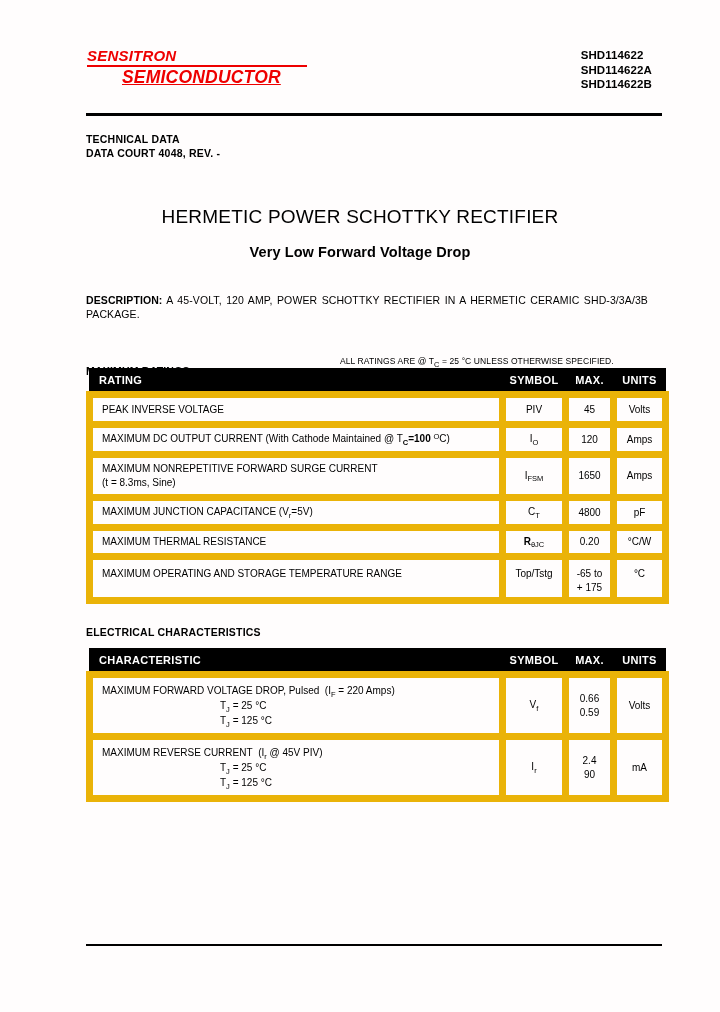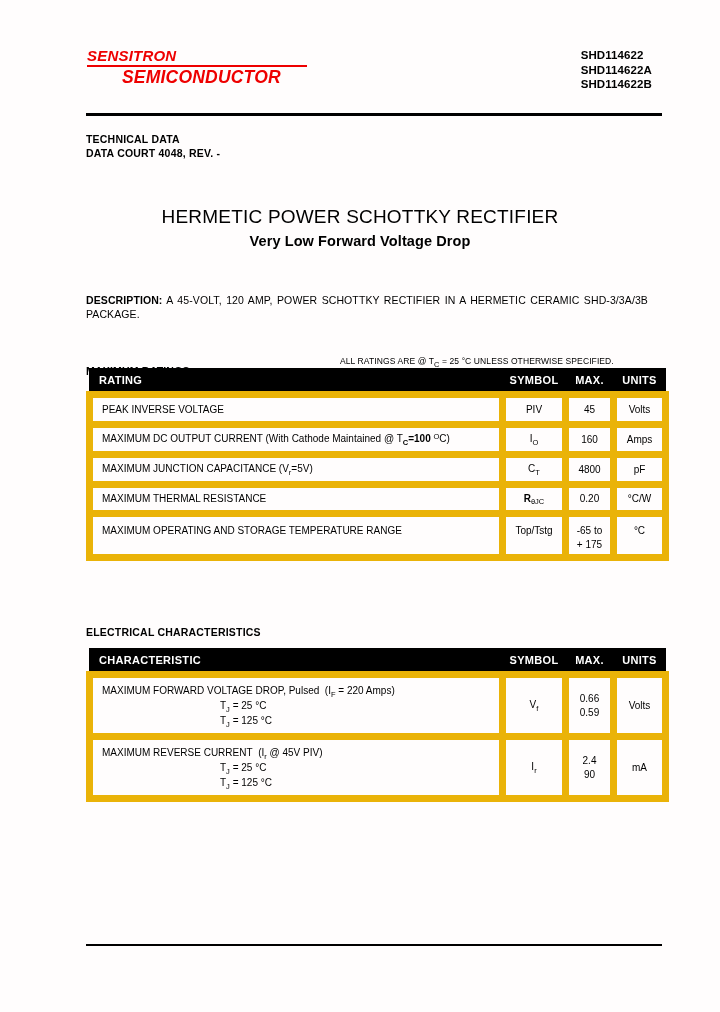--- a/index.html
+++ b/index.html
@@ -53,20 +53,21 @@
     margin: 0px 0 1px 1px;
   }
   .logo-line2 {
     font-style: italic;
     font-weight: bold;
     font-size: 17.5px;
     color: #ee0000;
     letter-spacing: 0.2px;
     line-height: 19px;
     padding-left: 36px;
+    text-decoration: underline;
   }
   .partnos {
     position: absolute;
     right: 10px;
     top: 2px;
     text-align: left;
     font-size: 11.5px;
     font-weight: bold;
     line-height: 14.5px;
     letter-spacing: 0.1px;
@@ -103,21 +104,21 @@
     font-size: 19px;
     font-weight: normal;
     letter-spacing: 0.2px;
     line-height: 23px;
   }
   .title-sub {
     font-size: 14.5px;
     font-weight: bold;
     letter-spacing: 0.1px;
     line-height: 20px;
-    margin-top: 3px;
+    margin-top: 14px;
   }
 
   
   .description {
     position: absolute;
     left: 86px;
     top: 293px;
     width: 562px;
     font-size: 10.5px;
     line-height: 14px;
@@ -263,21 +264,27 @@
     <tbody>
       <tr style="height:30px">
         <td class="cell-desc">PEAK INVERSE VOLTAGE</td>
         <td class="cell-ctr">PIV</td>
         <td class="cell-ctr">45</td>
         <td class="cell-ctr">Volts</td>
       </tr>
       <tr style="height:30px">
         <td class="cell-desc"><span>MAXIMUM DC OUTPUT CURRENT (With Cathode Maintained @ T</span><sub class="nb">C</sub><span class="nb">=100 </span><sup>O</sup><span>C)</span></td>
         <td class="cell-ctr"><span>I</span><sub>O</sub></td>
-        <td class="cell-ctr">160</td>
+        <td class="cell-ctr">120</td>
+        <td class="cell-ctr">Amps</td>
+      </tr>
+      <tr style="height:42px">
+        <td class="cell-desc"><span>MAXIMUM NONREPETITIVE FORWARD SURGE CURRENT</span><br><span>(t = 8.3ms, Sine)</span></td>
+        <td class="cell-ctr"><span>I</span><sub>FSM</sub></td>
+        <td class="cell-ctr">1650</td>
         <td class="cell-ctr">Amps</td>
       </tr>
       <tr style="height:30px">
         <td class="cell-desc"><span>MAXIMUM JUNCTION CAPACITANCE (V</span><sub>r</sub><span>=5V)</span></td>
         <td class="cell-ctr"><span>C</span><sub>T</sub></td>
         <td class="cell-ctr">4800</td>
         <td class="cell-ctr">pF</td>
       </tr>
       <tr style="height:28px">
         <td class="cell-desc">MAXIMUM THERMAL RESISTANCE</td>

